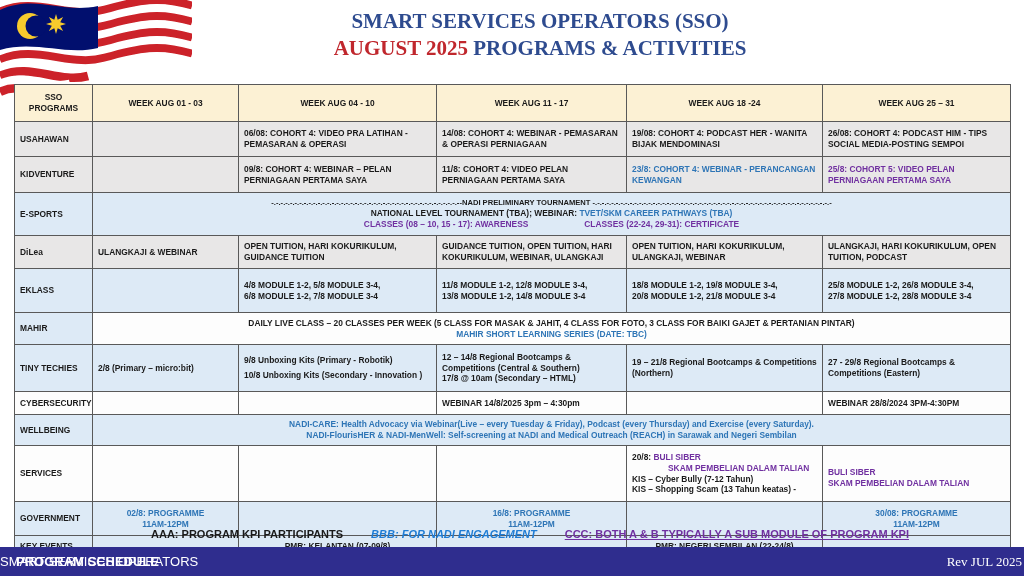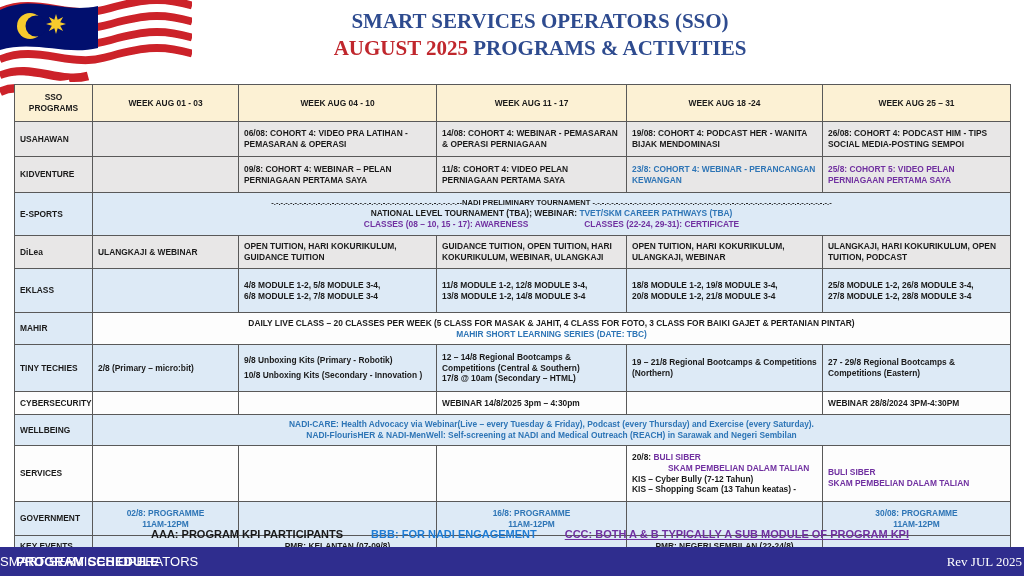--- a/index.html
+++ b/index.html
@@ -25,21 +25,21 @@
   .center{text-align:center;}
   .top{vertical-align:top;}
   .c-blue{color:#2E75B6;}
   .c-purple{color:#7030A0;}
   .dashline{white-space:nowrap;font-size:7.6px;text-align:center;overflow:hidden;}
   .indent{padding-left:36px;}
   .gap{display:inline-block;width:56px;}
   
   .legend{position:absolute;top:528px;left:0;width:1060px;text-align:center;font-size:11px;font-weight:bold;}
   .legend span{margin:0 14px;}
-  .legend .bbb{color:#1F7CD4;}
+  .legend .bbb{color:#1F7CD4;font-style:italic;}
   .legend .ccc{color:#7030A0;text-decoration:underline;}
   
   .footer{position:absolute;left:0;bottom:0;width:1024px;height:29px;background:#2F2D8E;color:#ffffff;
           display:flex;align-items:center;font-size:13px;}
   .footer .l{position:absolute;left:16px;font-weight:bold;}
   .footer .c{width:100%;text-align:left;}
   .footer .r{position:absolute;right:2px;font-family:Liberation Serif, serif;}
 </style>
 </head>
 <body>

